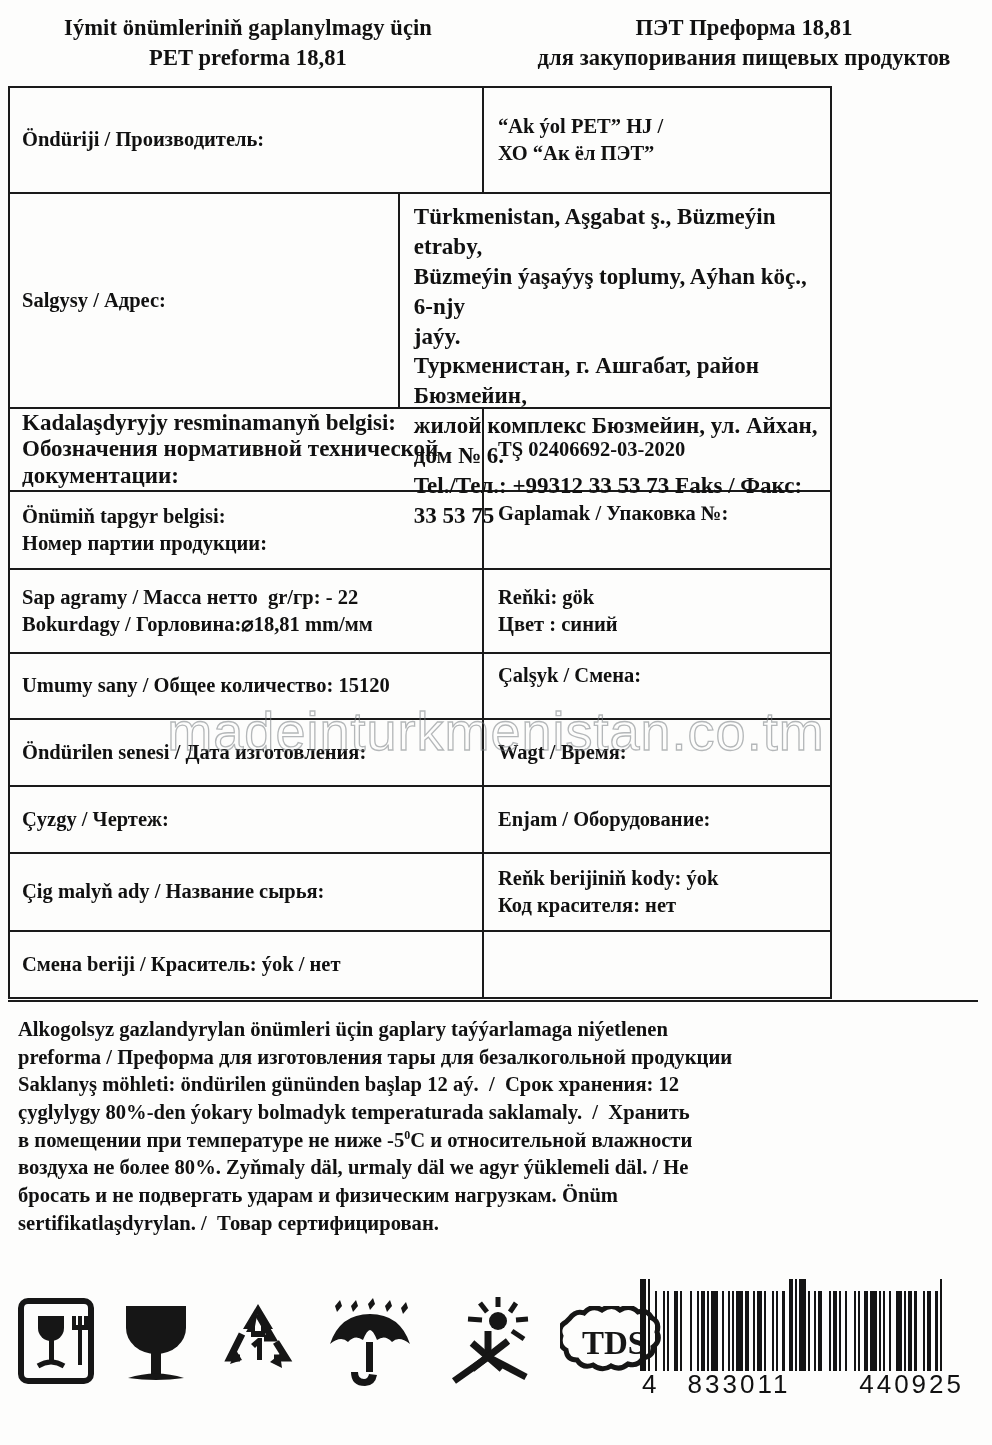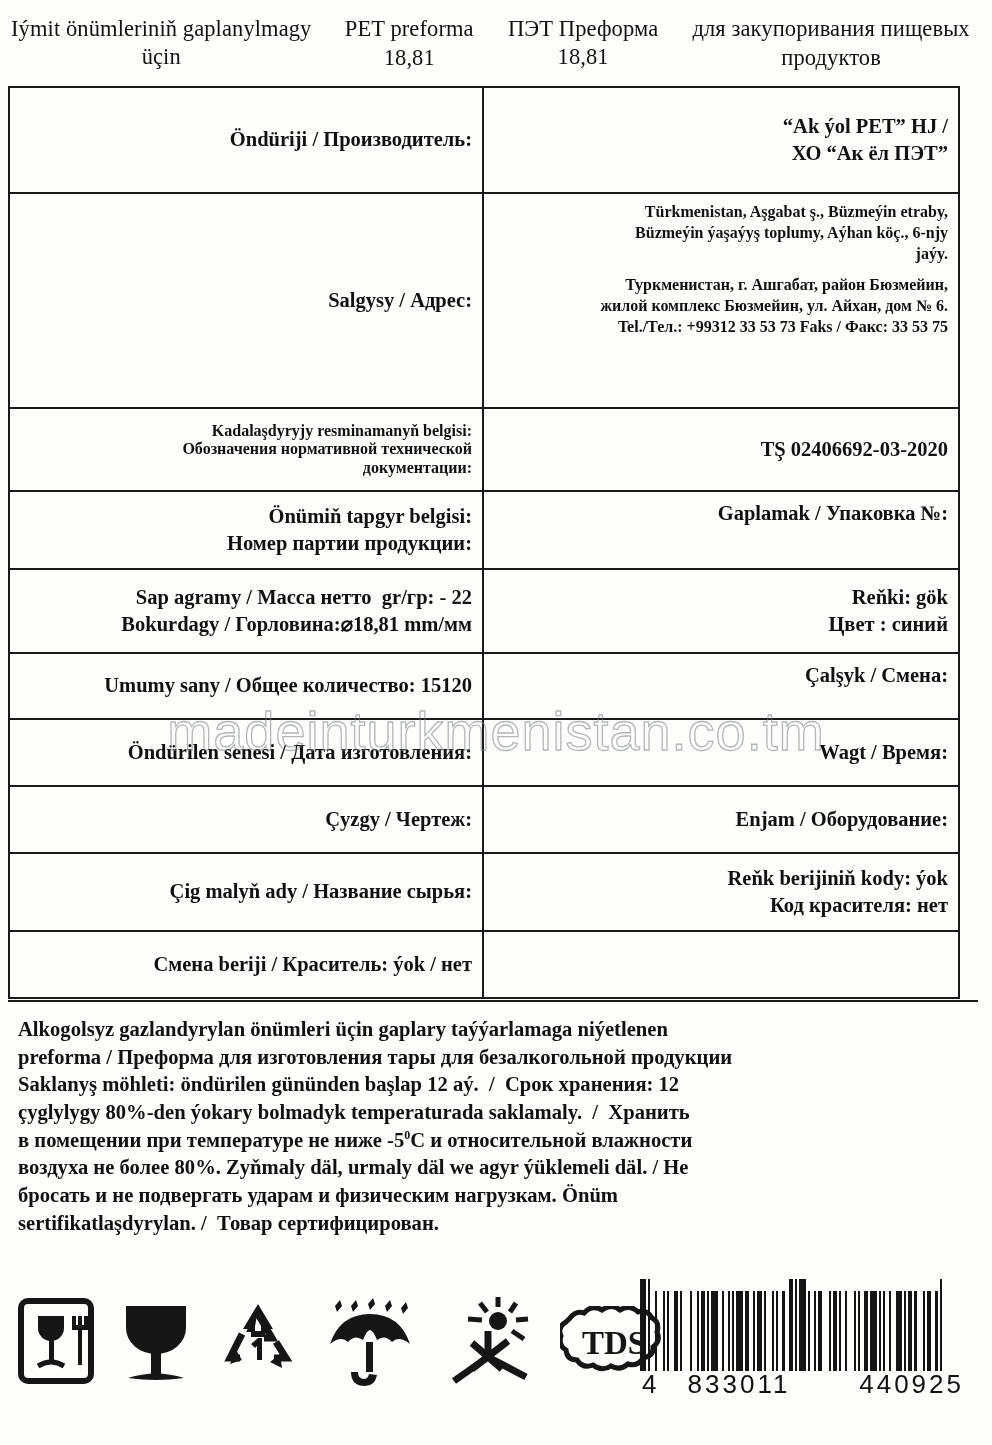--- a/index.html
+++ b/index.html
@@ -28,41 +28,40 @@
     left: 0;
     top: 0;
     width: 992px;
     height: 86px;
     display: flex;
     flex-direction: row;
   }
   .header-col {
     flex: 1 1 50%;
     display: flex;
-    flex-direction: row;
+    flex-direction: column;
     align-items: center;
     justify-content: center;
     text-align: center;
-    font-weight: normal;
+    font-weight: bold;
     font-size: 22.5px;
     line-height: 1.26;
     letter-spacing: 0.1px;
   }
   .header-col .line2 { margin-top: 1px; }
 
   
   .table {
     position: absolute;
     left: 8px;
     top: 86px;
-    width: 952px;
+    width: 824px;
     border: 2px solid #1a1a1a;
     border-bottom: none;
     box-sizing: border-box;
-    text-align: right;
   }
   .row {
     display: flex;
     flex-direction: row;
     border-bottom: 2px solid #1a1a1a;
     box-sizing: border-box;
   }
   .cell-l {
     width: 474px;
     box-sizing: border-box;
@@ -82,21 +81,21 @@
   }
   .cell-l.top, .cell-r.top { justify-content: flex-start; }
 
   .txt {
     font-weight: bold;
     font-size: 20.5px;
     line-height: 1.34;
     white-space: pre-wrap;
   }
   .txt.small {
-    font-size: 16px;
+    font-size: 23px;
     line-height: 1.30;
   }
   .txt.tight { line-height: 1.16; }
   .gap { height: 11px; }
 
   
   .r-producer   { height: 106px; }
   .r-address    { height: 215px; }
   .r-norm       { height: 83px; }
   .r-batch      { height: 78px; }

